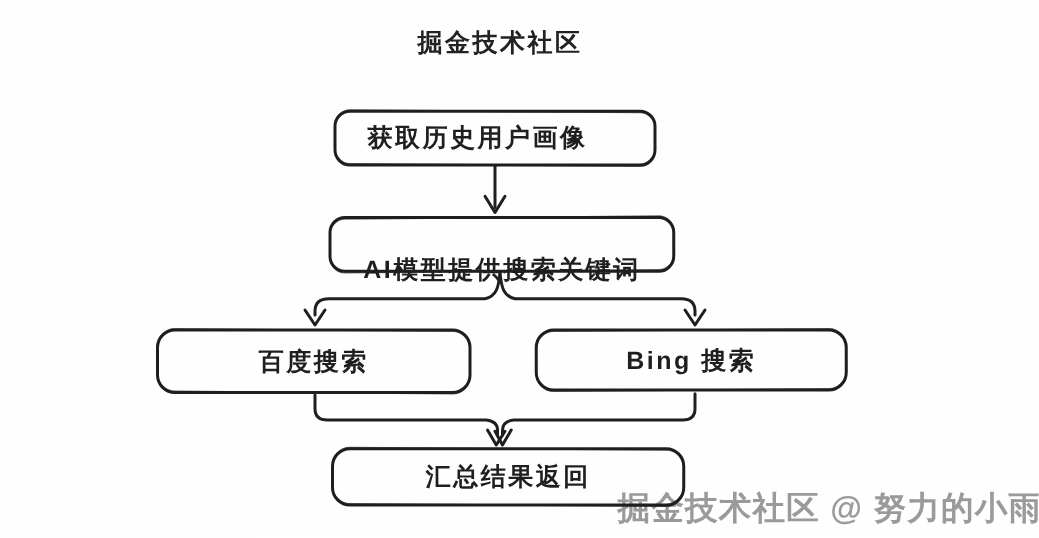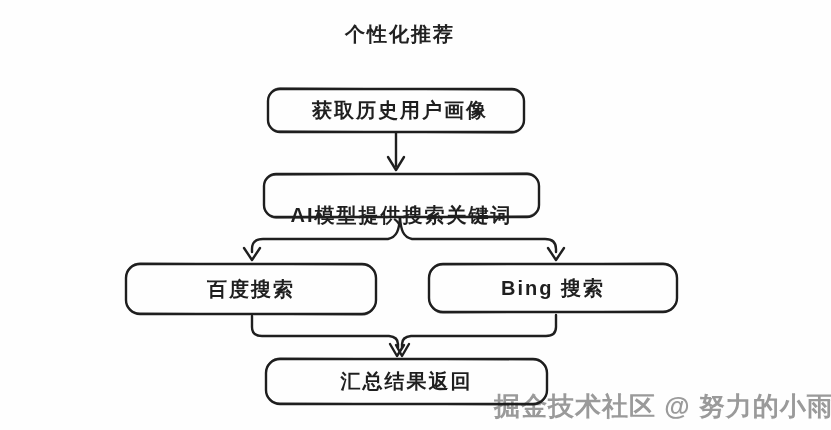--- a/index.html
+++ b/index.html
@@ -39,21 +39,21 @@
     display: flex;
     align-items: center;
     justify-content: center;
     font-size: 20px;
     font-weight: bold;
     letter-spacing: 2px;
     color: #1f1f1f;
     z-index: 3;
     pointer-events: none;
   }
-  .label-profile   { left: 272px; top: 89px;  width: 256px; height: 43px; }
+  .label-profile   { left: 254px; top: 89px;  width: 256px; height: 43px; }
   .label-keywords  { left: 264px; top: 174px; width: 275px; height: 43px; margin-top: 20px; }
   .label-baidu     { left: 126px; top: 264px; width: 250px; height: 50px; }
   .label-bing      { left: 429px; top: 264px; width: 248px; height: 48px; }
   .label-aggregate { left: 266px; top: 359px; width: 281px; height: 45px; }
   .watermark {
     position: absolute;
     left: 494px;
     top: 389px;
     z-index: 1;
     font-size: 26px;
@@ -84,21 +84,21 @@
     stroke-width: 2.4;
     stroke-linecap: round;
     stroke-linejoin: round;
   }
 </style>
 </head>
 <body>
 
 <div class="canvas">
 
-  <div class="diagram-title">个性化推荐</div>
+  <div class="diagram-title">掘金技术社区</div>
 
   <div class="watermark">掘金技术社区 @ 努力的小雨</div>
 
   <svg class="flow-svg" width="831" height="430" viewBox="0 0 831 430">
 
     <g>
       <rect class="sketch" x="268" y="89" width="256" height="43" rx="12"></rect>
       <rect class="sketch2" x="268" y="89" width="256" height="43" rx="12" transform="rotate(0.5 396 110)"></rect>
     </g>
 

